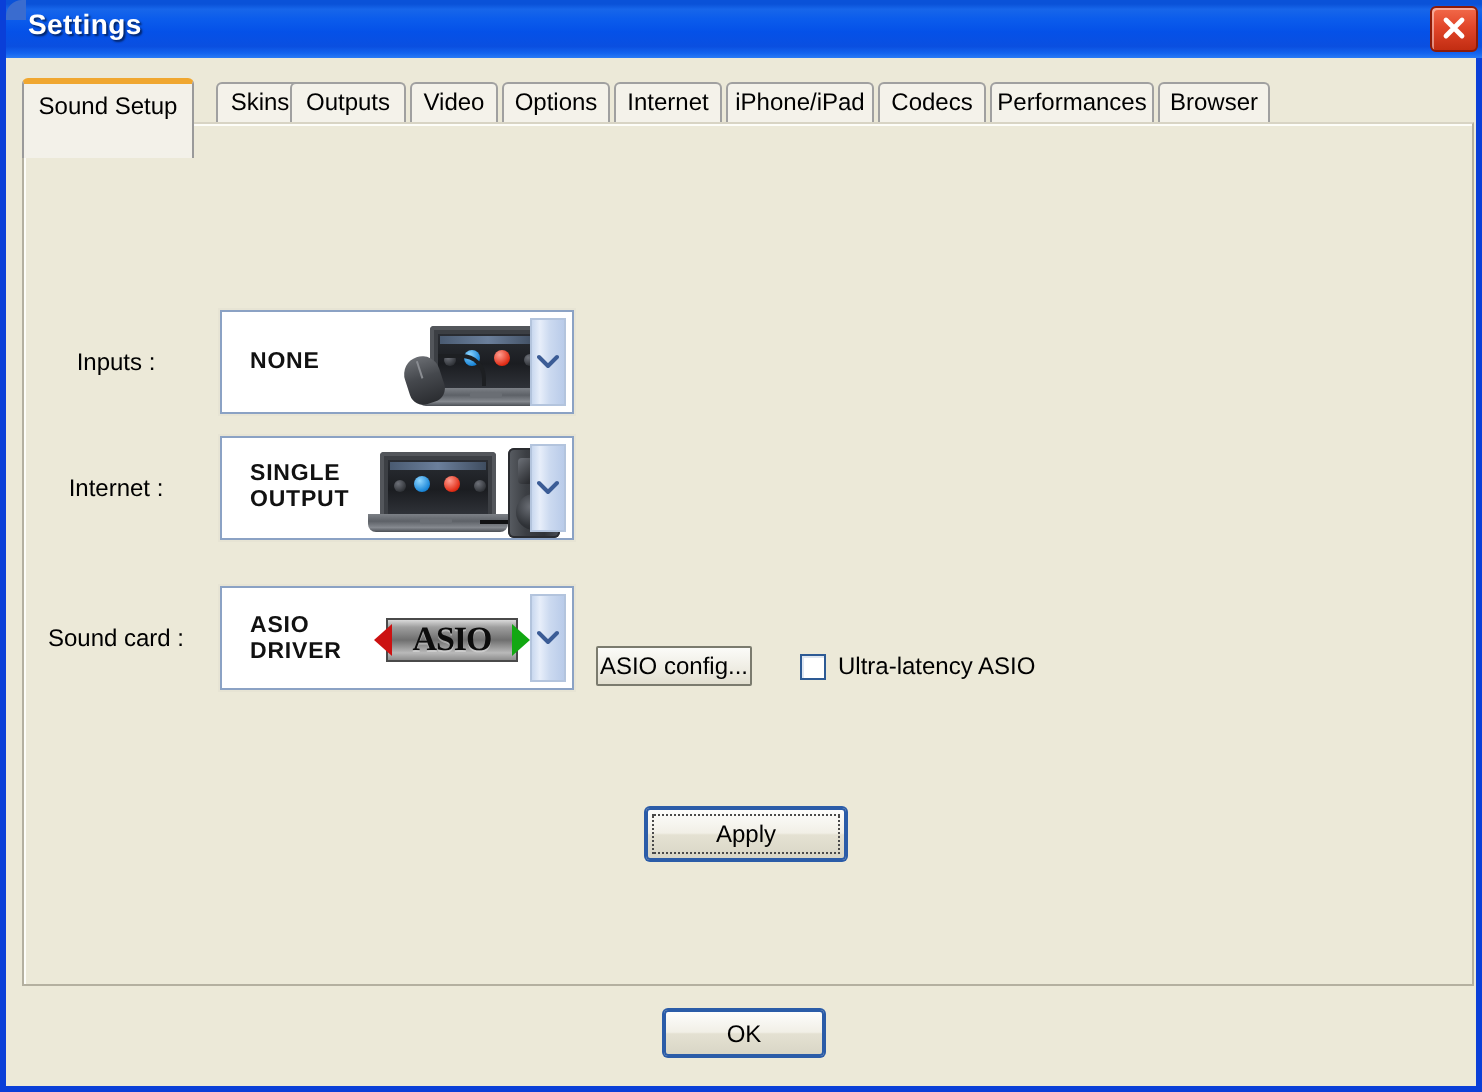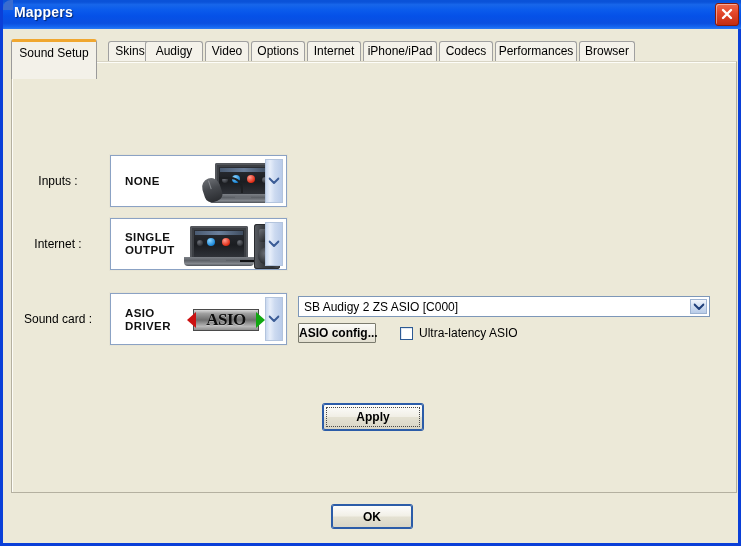--- a/index.html
+++ b/index.html
@@ -364,21 +364,20 @@
   .btn.focus .focusring {
     position: absolute;
     left: 2px; right: 2px; top: 2px; bottom: 2px;
     border: 1px dotted #4a4a4a;
   }
   .btn .btn-label {
     position: absolute;
     left: 0; right: 0;
     top: 50%;
     transform: translateY(-50%);
-    font-weight: bold;
   }
 
   
   .checkbox-wrap {
     position: absolute;
     cursor: pointer;
     font-size: 12px;
     color: #000000;
     white-space: nowrap;
   }
@@ -397,32 +396,32 @@
     top: 0;
   }
 </style>
 </head>
 <body>
 
 <div class="window">
 
   <div class="titlebar">
     <div class="tb-left-round"></div>
-    <div class="title-text">Mappers</div>
+    <div class="title-text">Settings</div>
     <div class="close-btn">
       <svg width="14" height="14" viewBox="0 0 14 14">
         <path d="M3 3 L11 11 M11 3 L3 11" stroke="#ffffff" stroke-width="2.4" stroke-linecap="round" fill="none"></path>
       </svg>
     </div>
   </div>
 
   <div class="tabstrip">
     <div class="tab active" style="left:0px;  width:86px;"><span>Sound Setup</span></div>
     <div class="tab" style="left:97px; width:44px;"><span>Skins</span></div>
-    <div class="tab" style="left:134px;width:58px;"><span>Audigy</span></div>
+    <div class="tab" style="left:134px;width:58px;"><span>Outputs</span></div>
     <div class="tab" style="left:194px;width:44px;"><span>Video</span></div>
     <div class="tab" style="left:240px;width:54px;"><span>Options</span></div>
     <div class="tab" style="left:296px;width:54px;"><span>Internet</span></div>
     <div class="tab" style="left:352px;width:74px;"><span>iPhone/iPad</span></div>
     <div class="tab" style="left:428px;width:54px;"><span>Codecs</span></div>
     <div class="tab" style="left:484px;width:82px;"><span>Performances</span></div>
     <div class="tab" style="left:568px;width:56px;"><span>Browser</span></div>
     <div class="tab" style="left:626px;width:38px;margin-top:30px;"><span>Info</span></div>
   </div>
 
@@ -510,28 +509,20 @@
         </div>
       </div>
 
       <div class="ic-arrow">
         <svg width="11" height="8" viewBox="0 0 11 8">
           <path d="M1 1.5 L5.5 6 L10 1.5" stroke="#3b5c96" stroke-width="2" fill="none" stroke-linecap="round" stroke-linejoin="round"></path>
         </svg>
       </div>
     </div>
 
-    <div class="combo" style="left:286px; top:234px; width:412px; height:21px;">
-      <div class="cb-text">SB Audigy 2 ZS ASIO [C000]</div>
-      <div class="cb-arrow">
-        <svg width="11" height="8" viewBox="0 0 11 8">
-          <path d="M1 1.5 L5.5 6 L10 1.5" stroke="#1f3f7a" stroke-width="2" fill="none" stroke-linecap="round" stroke-linejoin="round"></path>
-        </svg>
-      </div>
-    </div>
 
     <div class="btn small" style="left:286px; top:261px; width:78px; height:20px;">
       <span class="btn-label">ASIO config...</span>
     </div>
 
     <div class="checkbox-wrap" style="left:388px; top:264px; width:130px; height:16px;">
       <span class="cbx-box"></span>
       <span class="cbx-label">Ultra-latency ASIO</span>
     </div>
 

